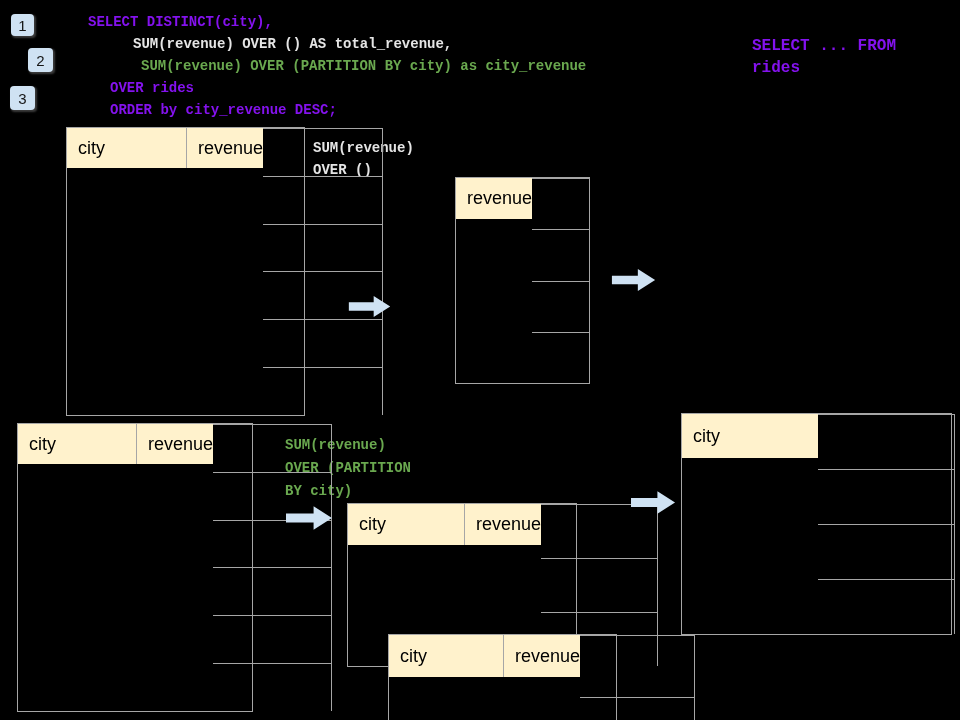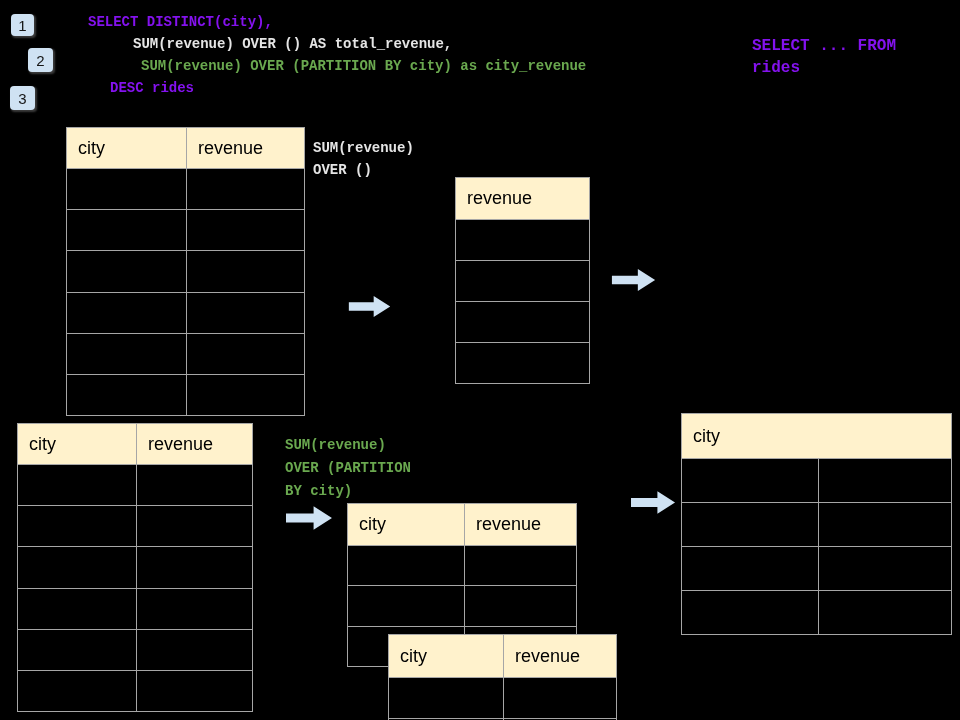--- a/index.html
+++ b/index.html
@@ -30,21 +30,21 @@
     position:absolute;background:#CFE2F3;border-radius:4px;color:#161616;
     display:flex;align-items:center;justify-content:center;
     font-size:15px;box-shadow:1.5px 1.5px 2px rgba(110,110,110,.55);
   }
   .badge1{left:11px;top:14px;width:23px;height:22px;}
   .badge2{left:28px;top:48px;width:25px;height:24px;}
   .badge3{left:10px;top:86px;width:25px;height:24px;}
   
   .tbl{
     position:absolute;border:1px solid #A6A6A6;box-sizing:border-box;
-    display:flex;flex-direction:column;background:#000;
+    display:flex;background:#000;
   }
   .thead{display:flex;background:#FFF2CC;height:var(--hh,40px);flex:none;}
   .th{
     box-sizing:border-box;display:flex;align-items:center;
     padding-left:11px;font-size:18px;color:#000;
   }
   .th:first-child{width:var(--c1);}
   .th:last-child:not(:first-child){flex:1;width:auto;}
   .th + .th{border-left:1px solid #A6A6A6;}
   .tbody{flex:1;display:flex;flex-direction:column;}
@@ -72,21 +72,22 @@
 
 <div class="canvas">
 
   <div class="badge badge1">1</div>
   <div class="badge badge2">2</div>
   <div class="badge badge3">3</div>
 
   <div class="code c-purple ln1">SELECT DISTINCT(city),</div>
   <div class="code c-red ln2">SUM(revenue) OVER () AS total_revenue,</div>
   <div class="code c-green ln3">SUM(revenue) OVER (PARTITION BY city) as city_revenue</div>
-  <div class="code c-purple ln4">DESC rides</div>
+  <div class="code c-purple ln4">OVER rides</div>
+  <div class="code c-purple ln5">ORDER by city_revenue DESC;</div>
 
   <div class="code small c-purple side-note">SELECT ... FROM
 rides</div>
 
   <div class="code c-red ann-total">SUM(revenue)
 OVER ()</div>
   <div class="code c-green ann-partition">SUM(revenue)
 OVER (PARTITION
 BY city)</div>
 

